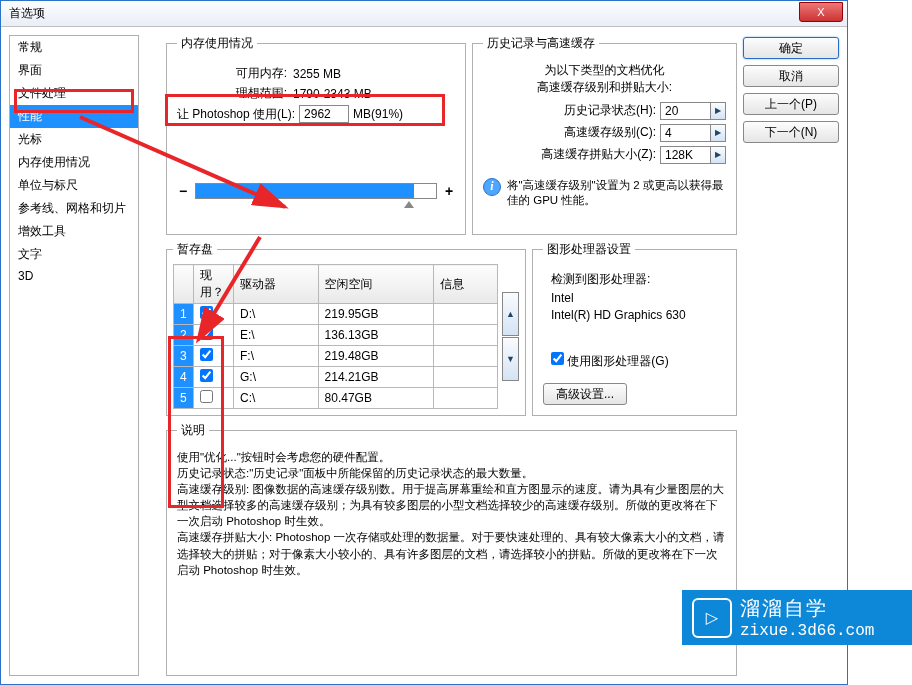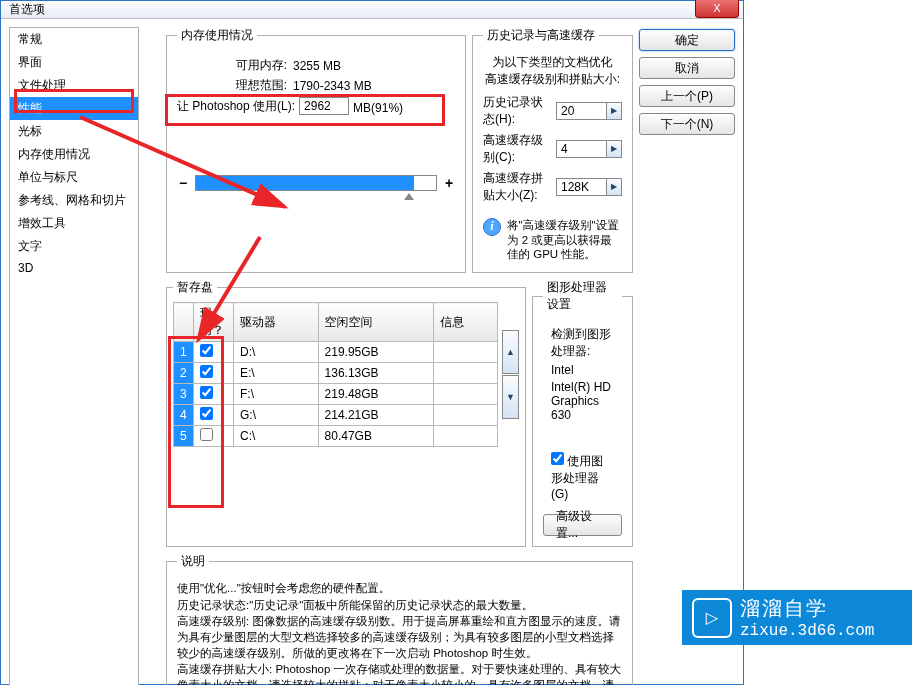--- a/index.html
+++ b/index.html
@@ -1,17 +1,17 @@
 <!DOCTYPE html>
 <html><head>
 <meta charset="utf-8">
 <style>
   * { box-sizing: border-box; font-family: "Microsoft YaHei", "SimSun", sans-serif; }
   body { margin:0; padding:0; background:#fff; font-size:12px; color:#000; width:912px; height:685px; overflow:hidden; position:relative; }
-  .window { width:744px; height:685px; background:#fff; border:1px solid #2a73c8; display:flex; flex-direction:column; }
+  .window { width:848px; height:685px; background:#fff; border:1px solid #2a73c8; display:flex; flex-direction:column; }
   .titlebar { height:26px; background:linear-gradient(#fdfdfe,#e8eef7); border-bottom:1px solid #c0c0c0; display:flex; align-items:center; justify-content:space-between; padding:0 0 0 8px; }
   .titlebar-title { font-size:12px; }
   .close-btn { width:44px; height:20px; background:linear-gradient(#e77,#c33); color:#fff; display:flex; align-items:center; justify-content:center; border:1px solid #900; border-radius:0 0 3px 3px; font-size:11px; margin-right:4px; margin-top:-4px; cursor:pointer; }
   .body { flex:1; display:flex; padding:8px; gap:6px; }
   .sidebar { width:130px; border:1px solid #b0b0b0; background:#fff; }
   .sidebar-item { padding:3px 8px; cursor:pointer; }
   .sidebar-item.selected { background:#1e90ff; color:#fff; }
   .main { flex:1; display:flex; gap:6px; }
   .center { flex:1; display:flex; flex-direction:column; gap:6px;padding-left:21px; }
   .right-col { width:96px; display:flex; flex-direction:column; gap:6px; padding-top:2px; }
@@ -19,21 +19,21 @@
   fieldset { border:1px solid #b0b0b0; margin:0; padding:10px 10px 10px 10px; }
   legend { padding:0 4px; font-size:12px; }
 
   .row1 { display:flex; gap:6px; }
   .mem-box { flex:0 0 300px; min-height:200px; }
   .hist-box { flex:1; }
 
   .mem-line { display:flex; gap:6px; align-items:center; margin:3px 0; }
   .mem-label { flex:0 0 110px; text-align:right; }
   .mem-val { }
-  .ps-use { display:flex; align-items:flex-end; gap:4px; }
+  .ps-use { display:flex; align-items:center; gap:4px; }
   .num-input { width:50px; height:18px; border:1px solid #888; padding:0 4px; font-size:12px; }
   .slider-row { display:flex; align-items:center; gap:6px; margin-top:60px; }
   .minus, .plus { width:12px; text-align:center; font-weight:bold; font-size:14px; cursor:pointer; }
   .slider-track { flex:1; height:16px; border:1px solid #888; background:#fff; position:relative; }
   .slider-fill { position:absolute; left:0; top:0; bottom:0; width:91%; background:#1e90ff; }
   .slider-thumb-tri { position:absolute; right:9%; top:17px; width:0; height:0; border-left:5px solid transparent; border-right:5px solid transparent; border-bottom:7px solid #888; }
 
   .hist-msg { text-align:center; margin-bottom:6px; line-height:1.4; }
   .hist-btns { display:flex; flex-direction:column; gap:4px; align-items:center; margin-bottom:10px; }
   .win-btn { height:22px; border:1px solid #888; background:linear-gradient(#fdfdfd,#e5e5e5); border-radius:3px; padding:0 12px; font-size:12px; cursor:pointer; display:flex; align-items:center; justify-content:center; min-width:72px; }

